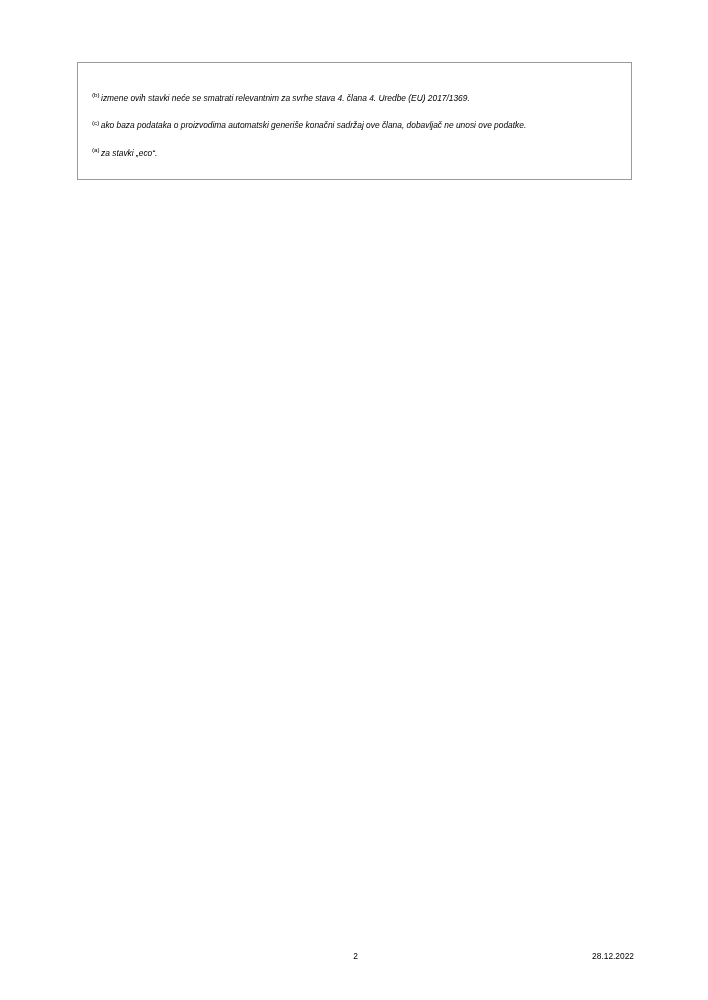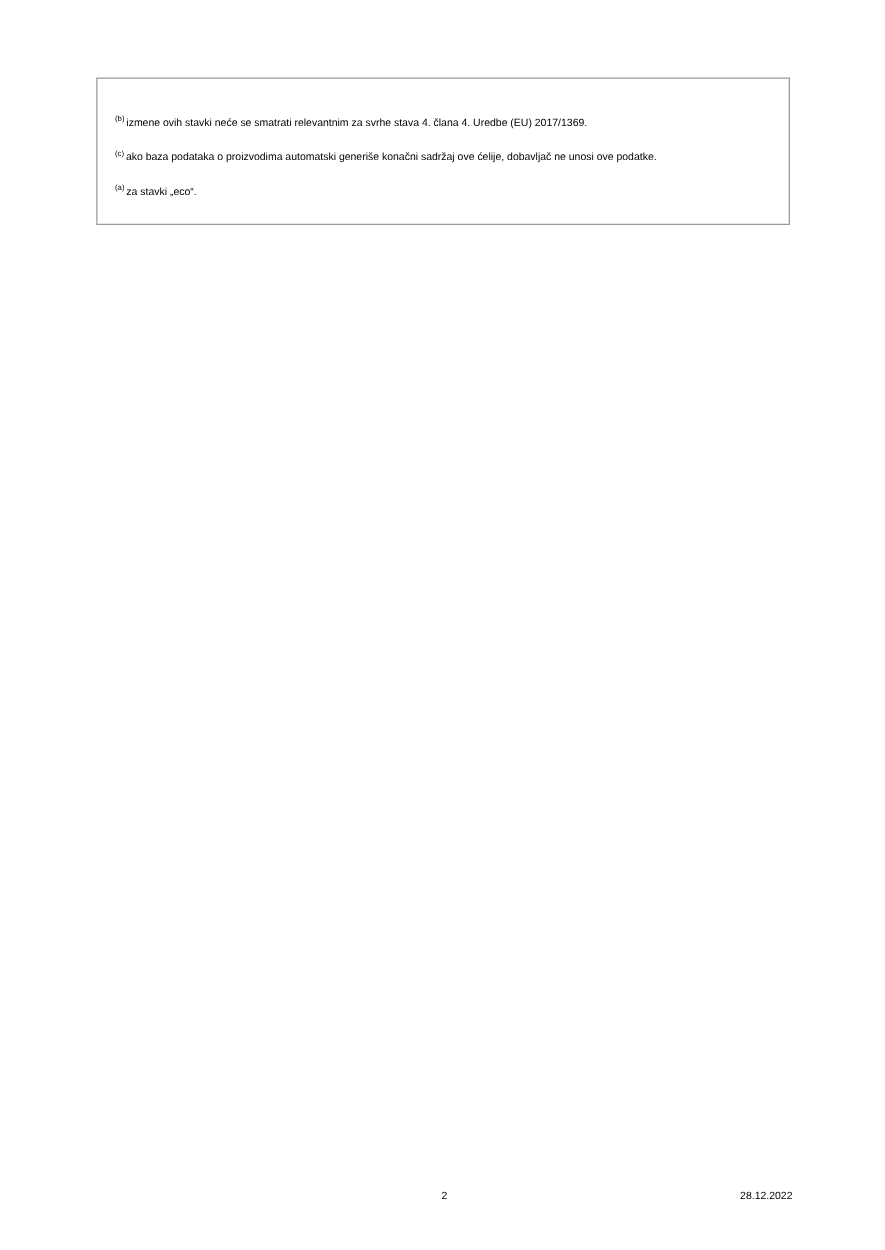--- a/index.html
+++ b/index.html
@@ -44,20 +44,21 @@
     margin-bottom: 6px;
   }
   .note sup {
     font-size: 6.2px;
     vertical-align: super;
     line-height: 0;
     margin-right: 1.5px;
   }
   .note .note-text {
     font-size: 8.4px;
+    font-style: italic;
   }
   
   .footer {
     position: absolute;
     left: 77px;
     top: 951px;
     width: 557px;
     height: 14px;
   }
   .page-number {
@@ -80,21 +81,21 @@
 
 <div class="page">
 
   <div class="notes-box">
 
     <p class="note">
       <sup>(b)</sup><span class="note-text">izmene ovih stavki neće se smatrati relevantnim za svrhe stava 4. člana 4. Uredbe (EU) 2017/1369.</span>
     </p>
 
     <p class="note">
-      <sup>(c)</sup><span class="note-text">ako baza podataka o proizvodima automatski generiše konačni sadržaj ove ćelije, dobavljač ne unosi ove podatke.</span>
+      <sup>(c)</sup><span class="note-text">ako baza podataka o proizvodima automatski generiše konačni sadržaj ove člana, dobavljač ne unosi ove podatke.</span>
     </p>
 
     <p class="note">
       <sup>(a)</sup><span class="note-text">za stavki „eco“.</span>
     </p>
 
   </div>
 
   <div class="footer">
     <div class="page-number">2</div>

